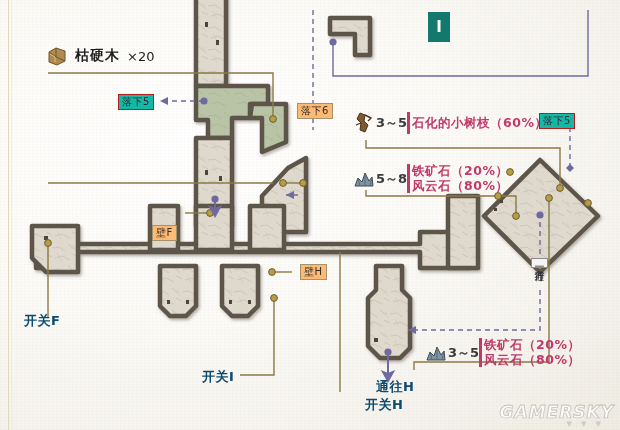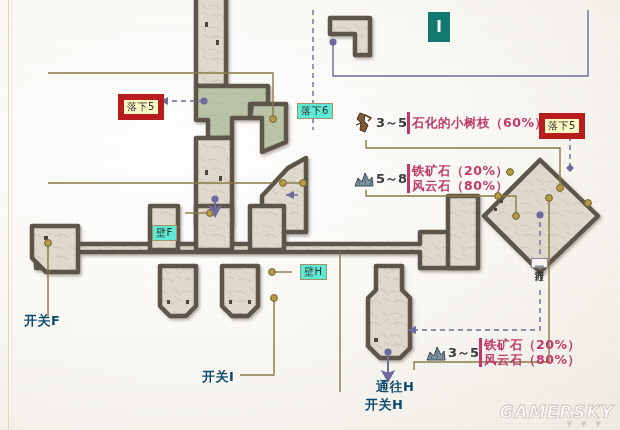--- a/index.html
+++ b/index.html
@@ -25,30 +25,30 @@
     opacity:.8;
   }
   .leftrule{position:absolute;left:8px;top:0;width:1px;height:430px;background:#e0d9b8;}
   .leftrule2{position:absolute;left:11px;top:0;width:1px;height:430px;background:#f2edd9;}
 
   
   #mapsvg{position:absolute;left:0;top:0;width:620px;height:430px;}
 
   .box-lbl{
     position:absolute;
-    border:6px solid #b91c1c;
-    background:#fef9c3;
+    border:1px solid #b91c1c;
+    background:#14b8a6;
     color:#2c2c34;
     font-size:10px;
     padding:1px 3px 2px 3px;
     letter-spacing:.5px;
     line-height:11px;
     white-space:nowrap;
   }
-  .box-lbl.brown{border:1px solid #a3926a;background:#5eead4;color:#30302c;}
+  .box-lbl.brown{border:1px solid #a3926a;background:#fdba74;color:#30302c;}
   .box-vert{
     position:absolute;
     border:1px solid #8d8a98;
     background:#f6f5f2;
     color:#2c2c34;
     font-size:10px;
     line-height:11px;
     padding:2px 2px;
     writing-mode:vertical-rl;
     text-orientation:upright;
@@ -231,20 +231,32 @@
       <path d="M215 199 L215 209 M215 209 l-5 -2 l5 9 l5 -9 z" stroke="#6f6a9e" stroke-width="2"></path>
       <path d="M388 352 L388 374 M388 374 l-5 -2 l5 9 l5 -9 z" stroke="#6f6a9e" stroke-width="2"></path>
       <path d="M570 172 l-4 -4 l4 -4 l4 4 z"></path>
     </g>
 
     <g fill="#6f6a9e">
       <path d="M540 205 l-4 -5 l4 -5 l4 5 z" opacity="0"></path>
     </g>
   </svg>
 
+  <div class="item-row" style="left:46px;top:46px;">
+    <span class="item-icon">
+      <svg viewBox="0 0 22 20" width="22" height="20">
+        <path d="M3 6 L10 2 L19 5 L19 15 L11 19 L3 16 Z" fill="#b08a4e" stroke="#6f5528" stroke-width="1"></path>
+        <path d="M10 2 L10 11 L19 15" fill="none" stroke="#6f5528" stroke-width="1"></path>
+        <path d="M3 6 L10 11" fill="none" stroke="#6f5528" stroke-width="1"></path>
+        <path d="M4 8 L9 11 L9 16" fill="none" stroke="#d9bd86" stroke-width="1"></path>
+      </svg>
+    </span>
+    <span class="item-name">枯硬木</span>
+    <span class="item-qty">×20</span>
+  </div>
 
 
   <div class="drop-group" style="left:352px;top:112px;">
     <span class="drop-icon">
       <svg viewBox="0 0 24 22" width="24" height="22">
         <path d="M8 1 L13 3 L12 9 L16 13 L13 20 L8 18 L9 11 L5 7 Z" fill="#7d5a33" stroke="#4a3318" stroke-width="1"></path>
         <path d="M13 3 L19 6 L16 9" fill="none" stroke="#4a3318" stroke-width="1.4"></path>
         <path d="M9 11 L4 13" fill="none" stroke="#4a3318" stroke-width="1.2"></path>
       </svg>
     </span>

